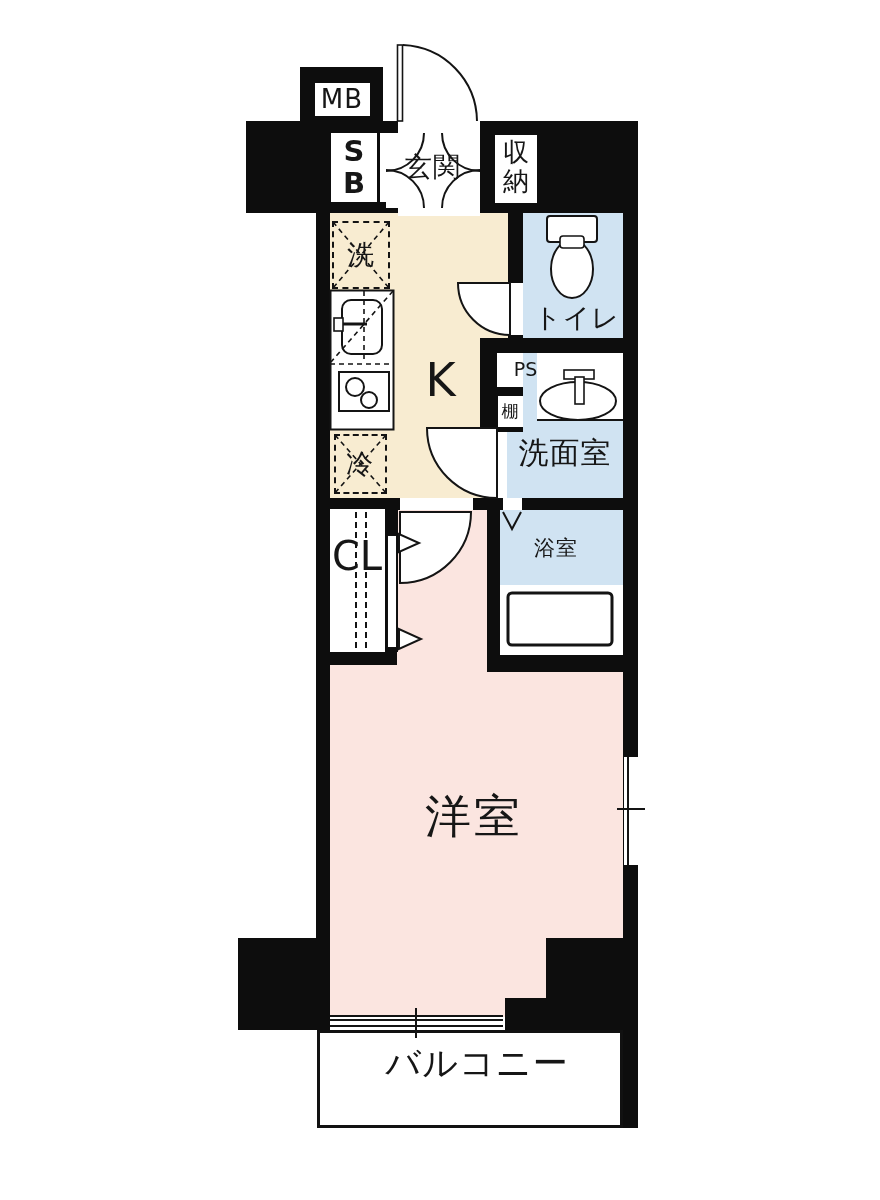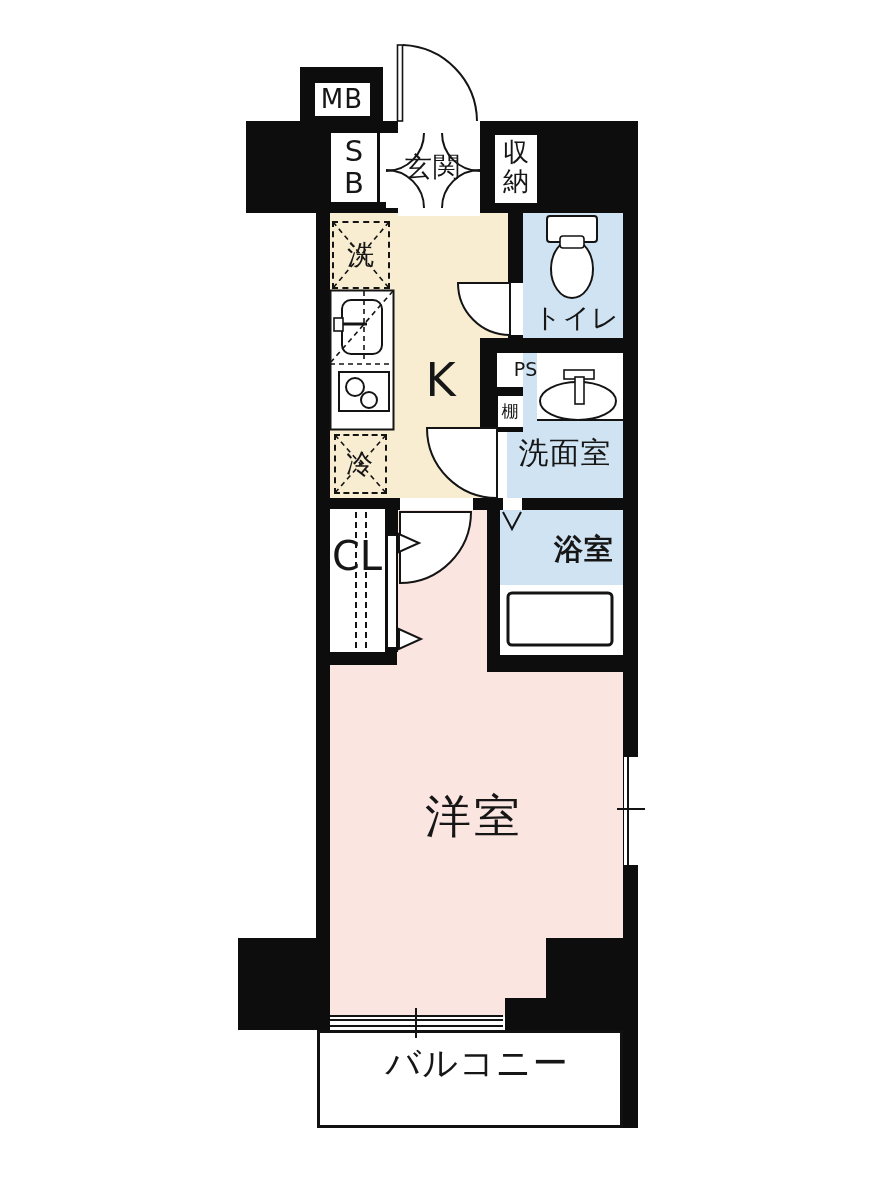--- a/index.html
+++ b/index.html
@@ -159,28 +159,28 @@
       </g>
 
       <g>
         <line x1="628" y1="757" x2="628" y2="865"></line>
         <line x1="617" y1="809" x2="645" y2="809"></line>
       </g>
     </g>
   </svg>
 
   <div class="lbl" style="left:342px;top:100px;font-size:26px;">MB</div>
-  <div class="lbl stack" style="left:354px;top:167px;font-size:29px;">SB</div>
+  <div class="lbl stack" style="left:354px;top:167px;font-size:29px;font-weight:bold;">SB</div>
   <div class="lbl" style="left:433px;top:167px;font-size:27px;">玄関</div>
   <div class="lbl stack" style="left:516px;top:169px;font-size:26px;font-family:Liberation Mono, monospace;">収納</div>
   <div class="lbl" style="left:361px;top:255px;font-size:27px;">洗</div>
   <div class="lbl" style="left:441px;top:381px;font-size:46px;">K</div>
   <div class="lbl" style="left:577px;top:318px;font-size:27px;">トイレ</div>
   <div class="lbl" style="left:510px;top:370px;font-size:19px;letter-spacing:0;padding-left:31px;">PS</div>
   <div class="lbl" style="left:510px;top:412px;font-size:17px;letter-spacing:0;">棚</div>
   <div class="lbl" style="left:565px;top:453px;font-size:30px;">洗面室</div>
   <div class="lbl" style="left:360px;top:464px;font-size:27px;">冷</div>
   <div class="lbl" style="left:357px;top:556px;font-size:40px;letter-spacing:0;">CL</div>
-  <div class="lbl" style="left:584px;top:549px;font-size:29px;font-weight:bold;">浴室</div>
+  <div class="lbl" style="left:556px;top:549px;font-size:21px;">浴室</div>
   <div class="lbl" style="left:474px;top:817px;font-size:46px;letter-spacing:3px;">洋室</div>
   <div class="lbl" style="left:477px;top:1064px;font-size:35px;">バルコニー</div>
 
 </div>
 
 </body></html>

